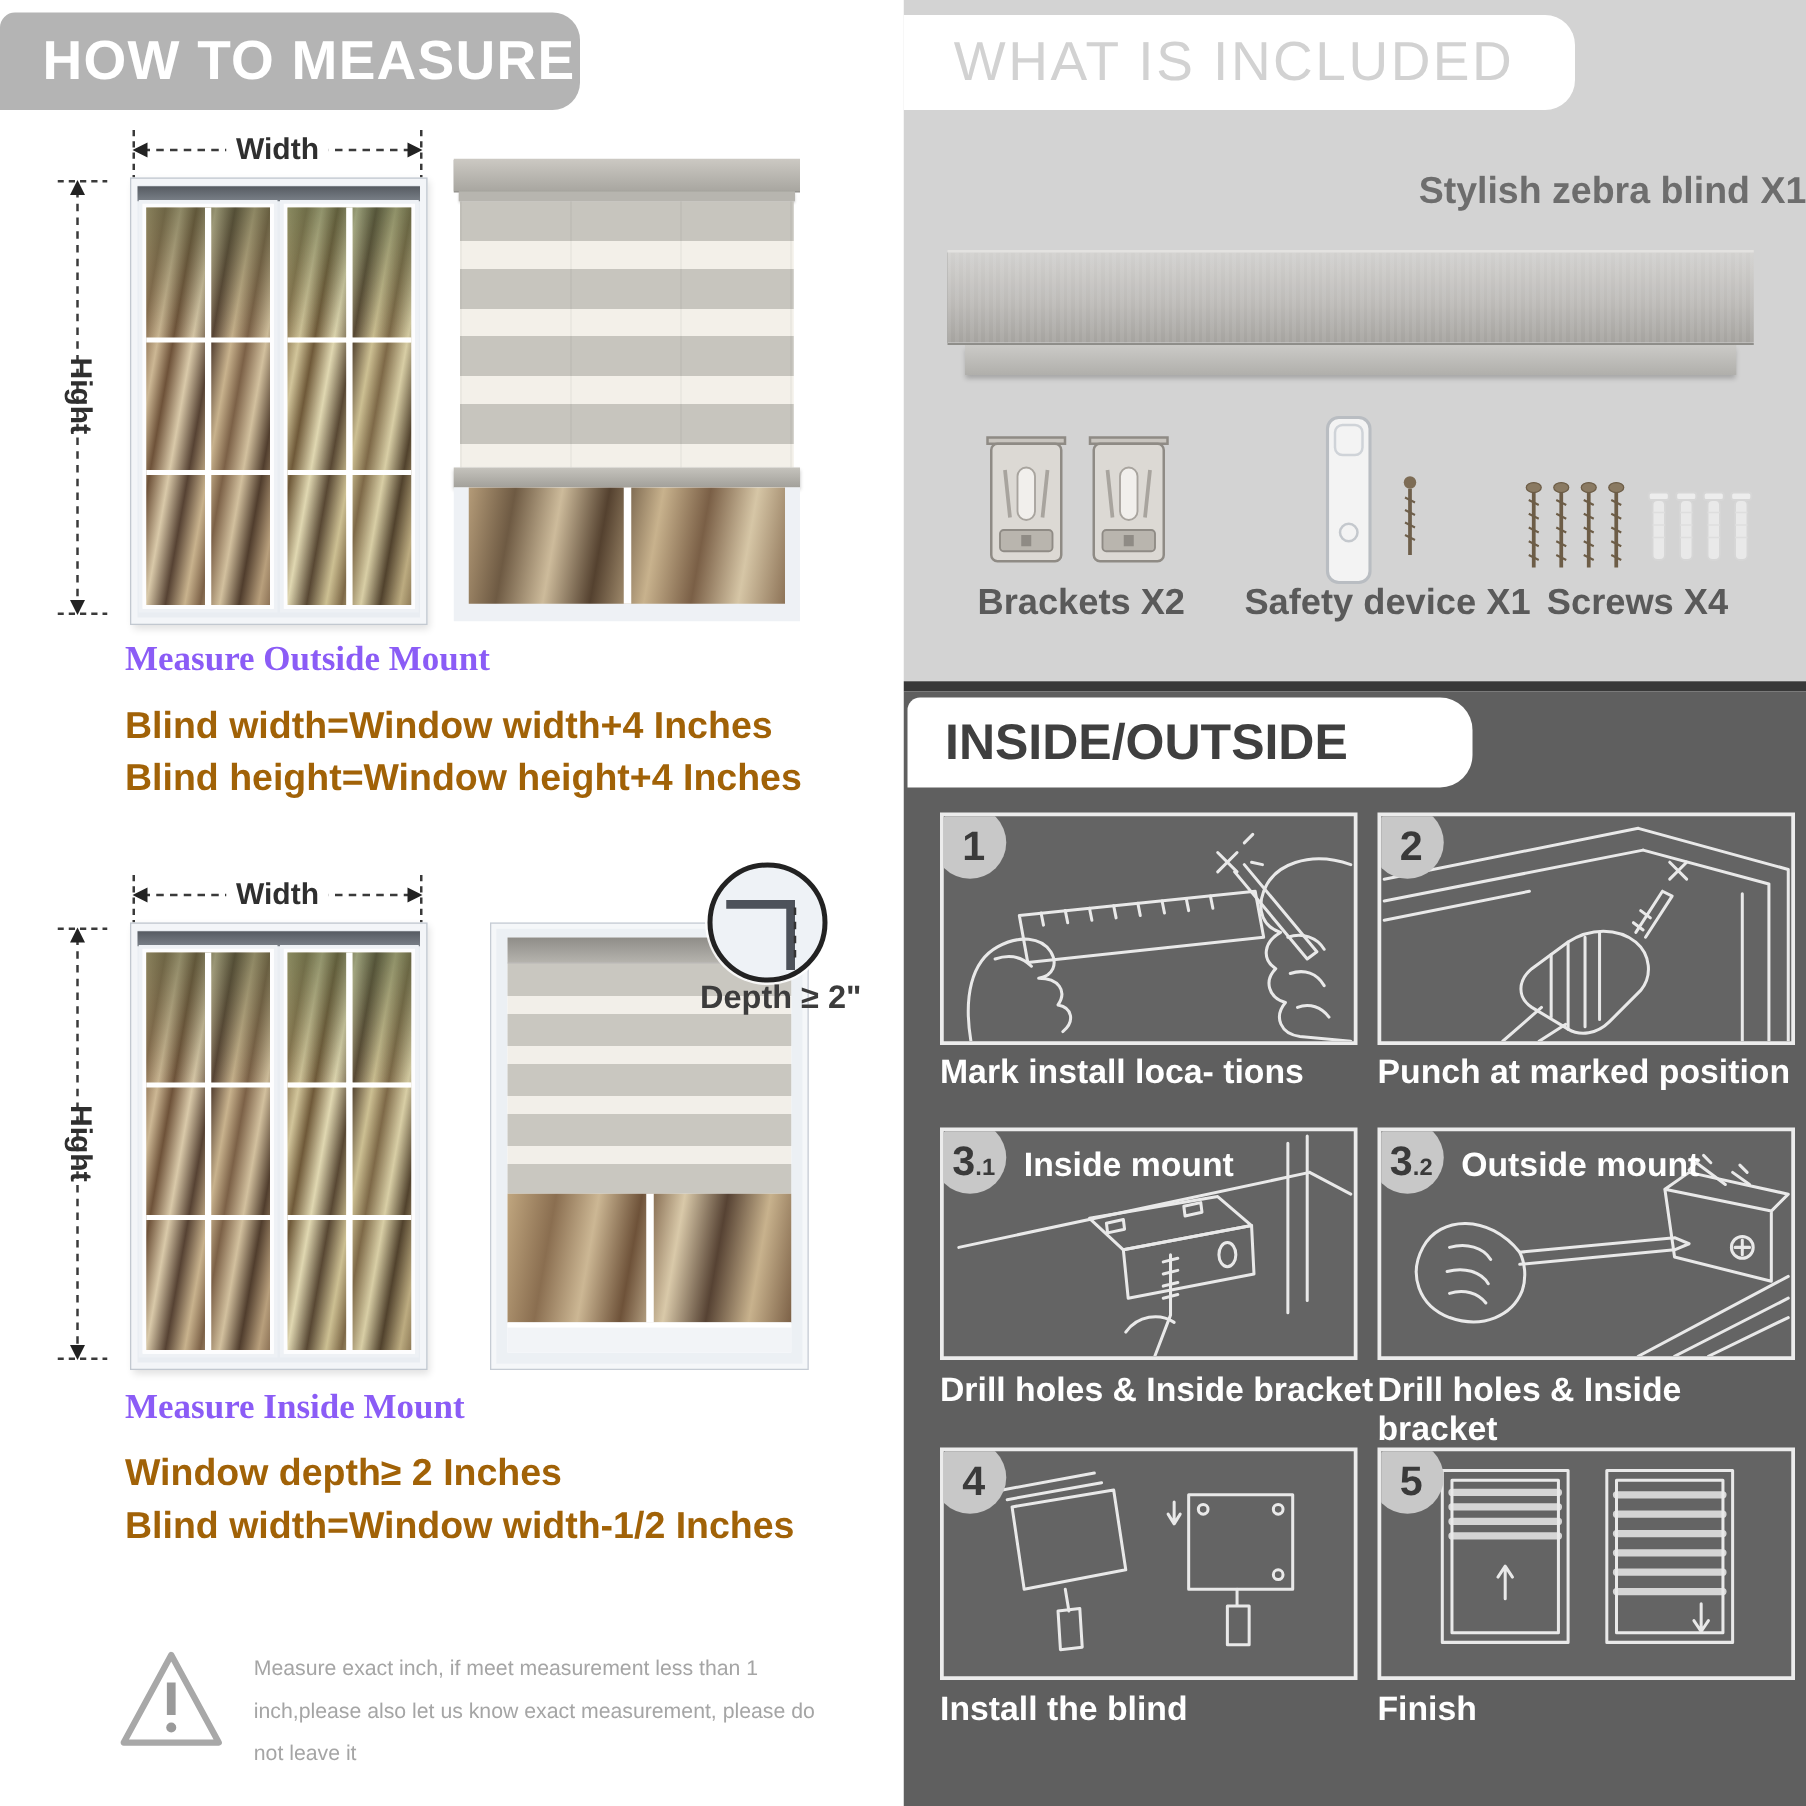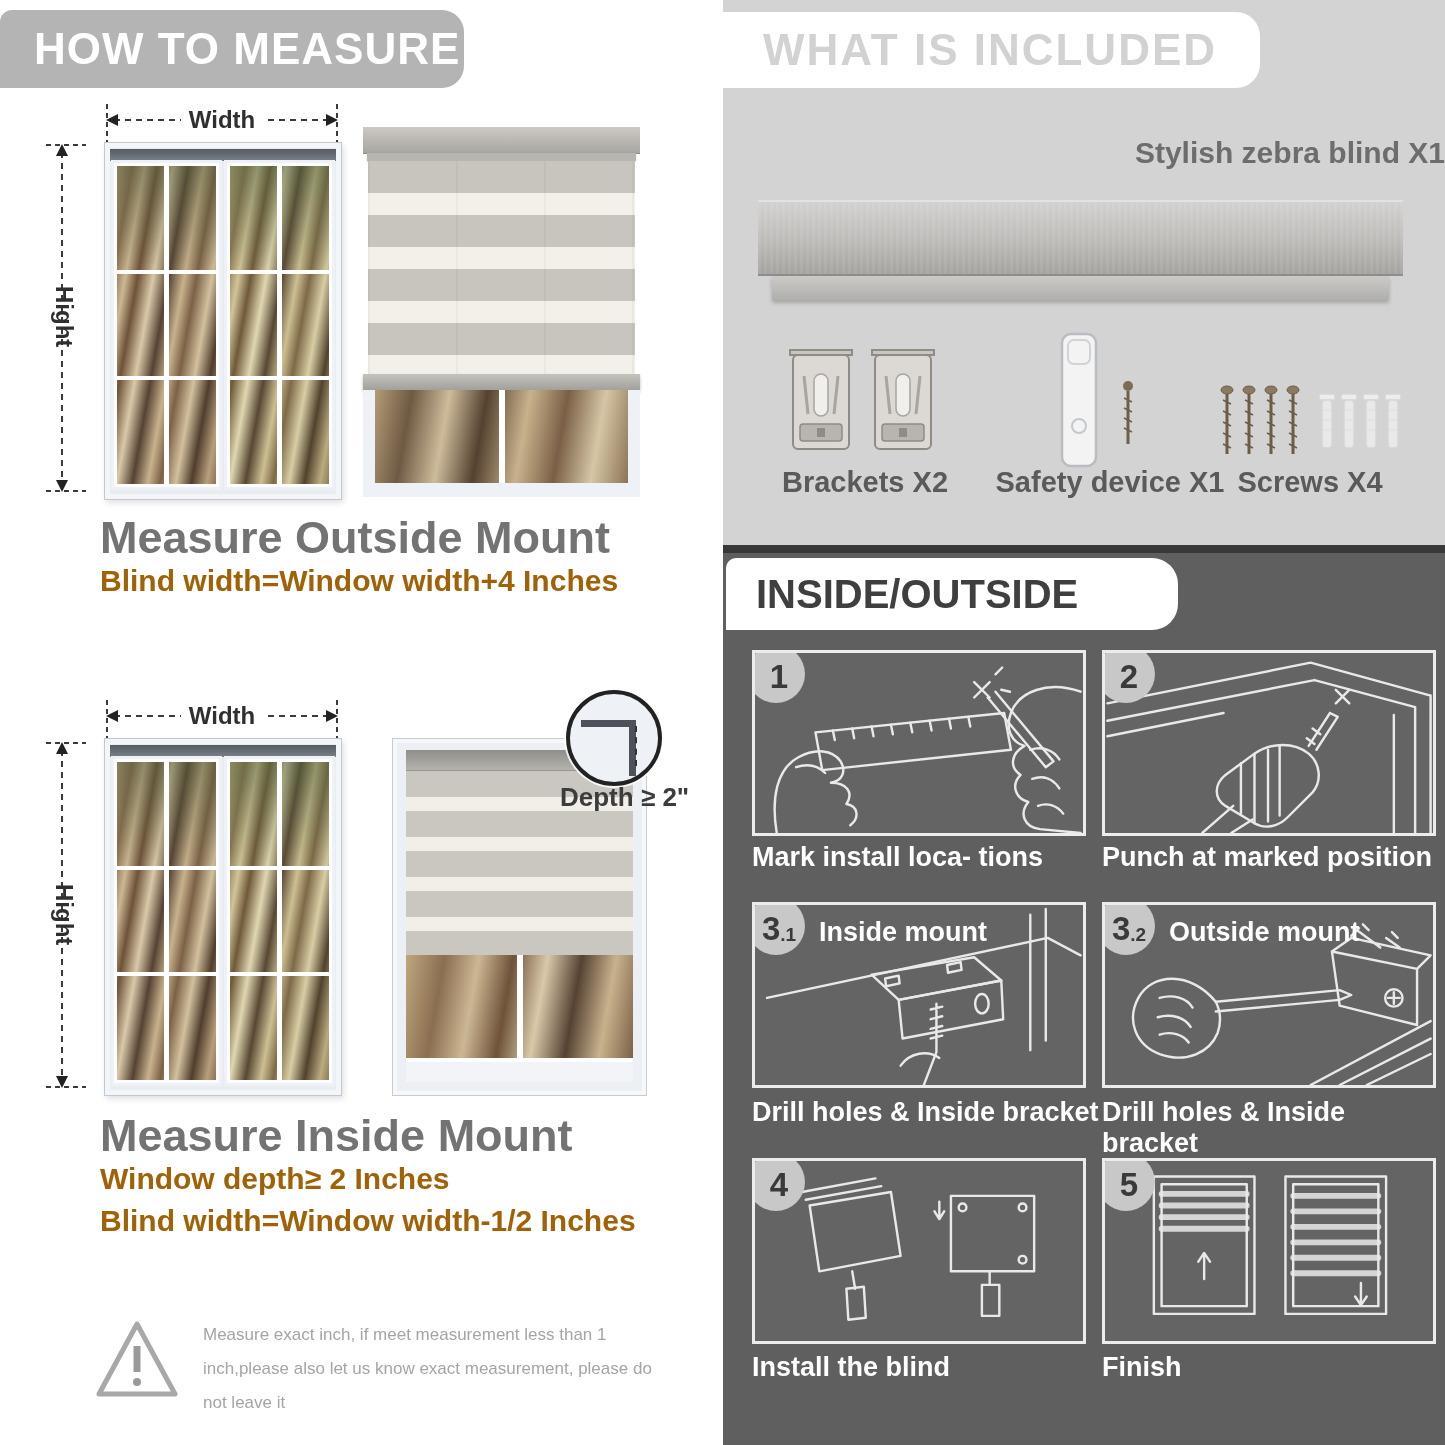--- a/index.html
+++ b/index.html
@@ -4,21 +4,21 @@
 <style>
   html,body{margin:0;padding:0;width:1445px;height:1445px;overflow:hidden;background:#fff;
     font-family:"Liberation Sans",sans-serif;}
   .abs{position:absolute;}
   #canvas{position:relative;width:1445px;height:1225px;background:#fff;}
 
   
   .l-header{left:0;top:10px;width:430px;height:78px;background:#b4b4b4;
     border-radius:12px 22px 22px 0;color:#fff;font-size:44px;font-weight:bold;
     line-height:78px;padding-left:34px;letter-spacing:1px;}
-  .h2{font-size:45px;font-weight:bold;color:#737373;}
+  .h2{font-size:28px;font-weight:bold;color:#8b5cf6;font-family:Liberation Serif, serif;}
   .formula{font-size:30px;font-weight:bold;color:#a16207;}
 
   
   .window{background:#e9edf2;border:1px solid #c2c8d0;
     box-shadow:inset 0 0 0 5px #f3f5f8, 2px 3px 6px rgba(0,0,0,.12);}
   .win-head{position:absolute;left:5px;right:5px;top:6px;height:12px;
     background:linear-gradient(#565b62,#7a8088);}
   .sash{position:absolute;top:20px;bottom:12px;width:calc(50% - 13px);background:#fff;
     box-shadow:0 0 0 3px #eef1f5, inset 0 0 0 3px #fdfdfe;}
   .sash-l{left:9px;}.sash-r{right:9px;}
@@ -74,21 +74,21 @@
 
   .meas-label{font-size:24px;font-weight:bold;color:#2f2f2f;text-align:center;}
   .meas-label span{background:#fff;padding:0 8px;display:inline-block;line-height:28px;}
   .vlabel{writing-mode:vertical-rl;font-size:24px;font-weight:bold;color:#2f2f2f;}
 
   .warn-text{font-size:17px;line-height:34px;color:#a5a5a5;font-weight:500;}
 
   
   .r-top{left:723px;top:0;width:722px;height:545px;background:#d3d3d3;}
   .r-header{left:723px;top:12px;width:497px;height:76px;background:#fff;
-    border-radius:0 24px 24px 0;color:#d2d2d2;font-size:44px;font-weight:bold;
+    border-radius:0 24px 24px 0;color:#d2d2d2;font-size:44px;font-weight:normal;
     line-height:76px;padding-left:40px;letter-spacing:2px;}
   .blind-title{left:723px;top:136px;width:722px;text-align:right;font-size:30px;
     font-weight:bold;color:#6d6d6d;}
   .headrail{left:758px;top:200px;width:645px;height:72px;
     background:
       repeating-linear-gradient(90deg, rgba(255,255,255,.07) 0 3px, rgba(255,255,255,0) 3px 6px),
       linear-gradient(180deg,#d2d1cf 0%,#bdbbb8 55%,#a5a39f 100%);
     border-top:2px solid #e3e2e0;box-shadow:0 2px 0 #8f8e8a;}
   .bottomrail{left:772px;top:276px;width:617px;height:24px;
     background:linear-gradient(180deg,#cbcac7,#b0afab);box-shadow:0 3px 4px rgba(0,0,0,.22);}
@@ -159,20 +159,21 @@
     <div class="lip"></div>
     <div class="fabric"></div>
     <div class="brail"></div>
     <div class="wbelow">
       <div class="wb-glass"></div>
     </div>
   </div>
 
   <div class="abs h2" style="left:100px;top:512px">Measure Outside Mount</div>
   <div class="abs formula" style="left:100px;top:564px">Blind width=Window width+4 Inches</div>
+  <div class="abs formula" style="left:100px;top:606px">Blind height=Window height+4 Inches</div>
 
   <svg class="abs" style="left:104px;top:700px;width:236px;height:40px" viewBox="0 0 236 40">
     <g stroke="#3a3a3a" stroke-width="2" fill="none">
       <line x1="3" y1="0" x2="3" y2="38" stroke-dasharray="5,4"></line>
       <line x1="233" y1="0" x2="233" y2="38" stroke-dasharray="5,4"></line>
       <line x1="10" y1="16" x2="226" y2="16" stroke-dasharray="6,5"></line>
     </g>
     <polygon points="2,16 14,10 14,22" fill="#222"></polygon>
     <polygon points="234,16 222,10 222,22" fill="#222"></polygon>
   </svg>

